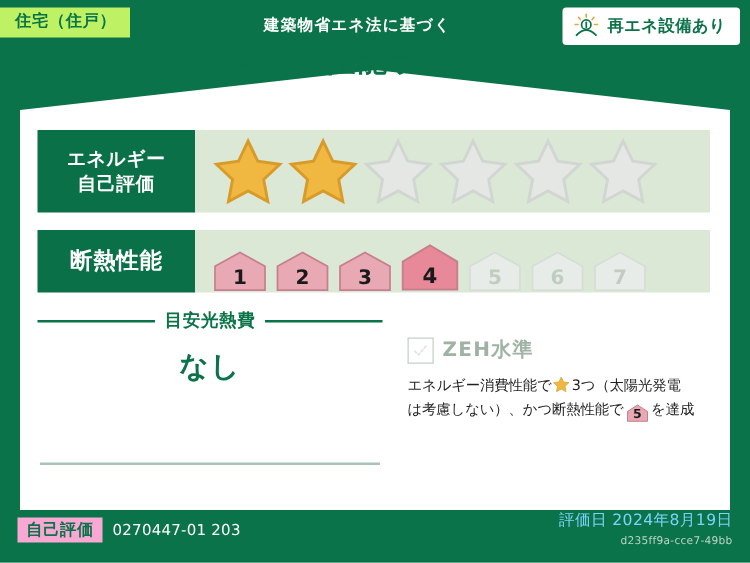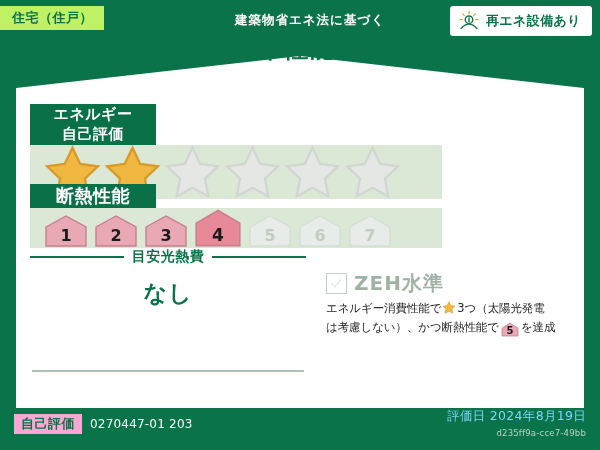--- a/index.html
+++ b/index.html
@@ -24,40 +24,40 @@
     padding:4px 11px 4px 8px;
   }
   .badge-right .txt{
     color:#0b7349;font-size:13px;font-weight:bold;letter-spacing:.4px;white-space:nowrap;text-align:right;
   }
   .sun-icon{width:22px;height:22px;display:block;flex:none;}
 
   
   .header{
     position:absolute;left:0;top:0;width:572px;height:92px;z-index:3;
-    text-align:center;pointer-events:none;margin-left:24px;
+    text-align:center;pointer-events:none;
   }
   .title-small{
     margin-top:12px;color:#ffffff;font-size:12.5px;font-weight:bold;letter-spacing:1px;
   }
   .title-big{
     margin-top:4px;color:#0b7349;font-size:24px;font-weight:bold;letter-spacing:1.5px;
   }
 
   
   .panel{
     position:absolute;left:16px;top:56px;width:568px;height:352px;z-index:2;
     background:#ffffff;
     -webkit-clip-path:polygon(0 32px,50% 0,100% 32px,100% 100%,0 100%);
     clip-path:polygon(0 32px,50% 0,100% 32px,100% 100%,0 100%);
   }
   .panel-inner{position:absolute;left:16px;top:56px;width:568px;height:352px;z-index:4;}
 
   
-  .perf-row{position:absolute;left:14px;display:flex;align-items:stretch;flex-direction:column;}
+  .perf-row{position:absolute;left:14px;display:flex;align-items:stretch;}
   .perf-row .rowlabel{
     background:#0a7048;color:#fff;width:126px;
     display:flex;flex-direction:column;align-items:center;justify-content:center;
     font-size:15px;font-weight:bold;line-height:1.35;letter-spacing:.5px;
   }
   .perf-row .rowbody{
     background:#dbe8d6;width:412px;display:flex;align-items:center;
   }
   #row-energy{top:48px;height:66px;}
   #row-insul{top:128px;height:50px;}
@@ -91,21 +91,21 @@
   }
   .left-rule{position:absolute;left:16px;top:314px;width:272px;height:2px;background:#a9c3b5;}
 
   
   .zeh-head{position:absolute;left:310px;top:214px;display:flex;align-items:center;gap:7px;}
   .zeh-box{
     width:19px;height:19px;border:1px solid #c3cfc6;background:#fff;
     display:flex;align-items:center;justify-content:center;flex:none;
   }
   .zeh-box svg{width:13px;height:13px;display:block;}
-  .zeh-title{color:#9fb3a5;font-size:20px;font-weight:bold;letter-spacing:1px;}
+  .zeh-title{color:#9fb3a5;font-size:16px;font-weight:bold;letter-spacing:1px;}
   .zeh-desc{
     position:absolute;left:310px;top:243px;width:270px;
     color:#1f1f1f;font-size:11.5px;line-height:1.65;letter-spacing:-.1px;
   }
   .inline-star{width:14px;height:13px;vertical-align:-2px;margin:0 1px;}
   .inline-chip{
     display:inline-block;position:relative;width:18px;height:15px;
     vertical-align:-3px;margin:0 2px;
     font-size:10px;font-weight:bold;color:#1a1a1a;text-align:center;line-height:17px;
   }

